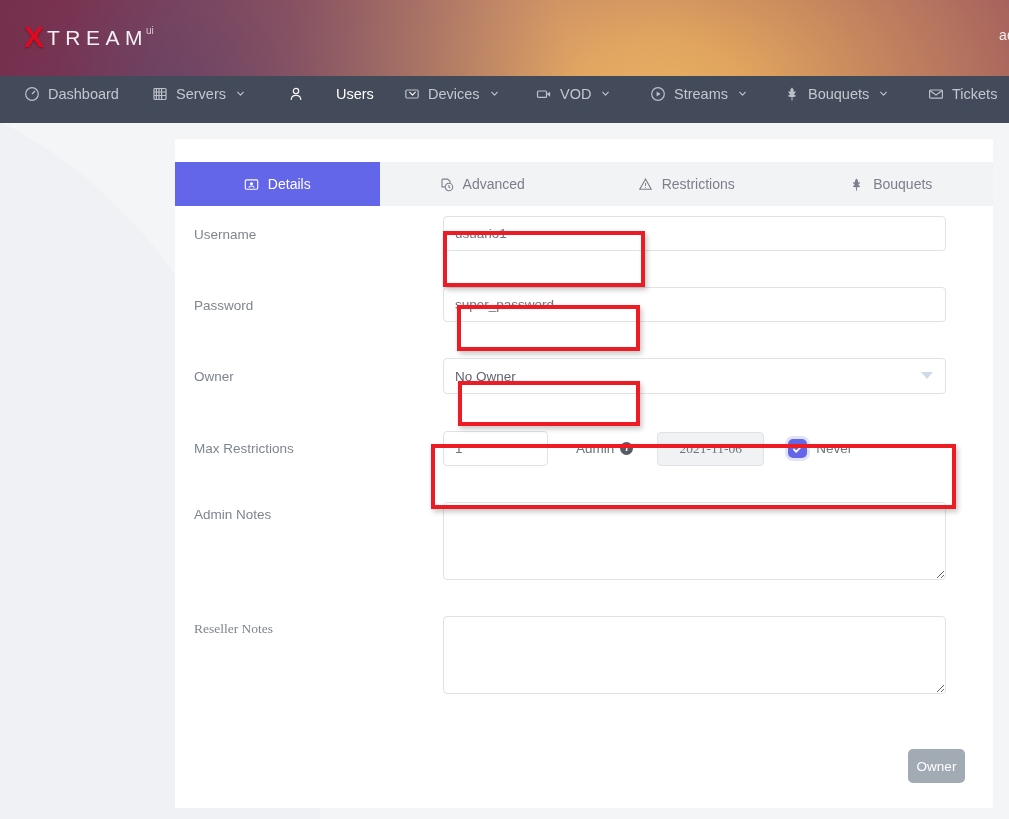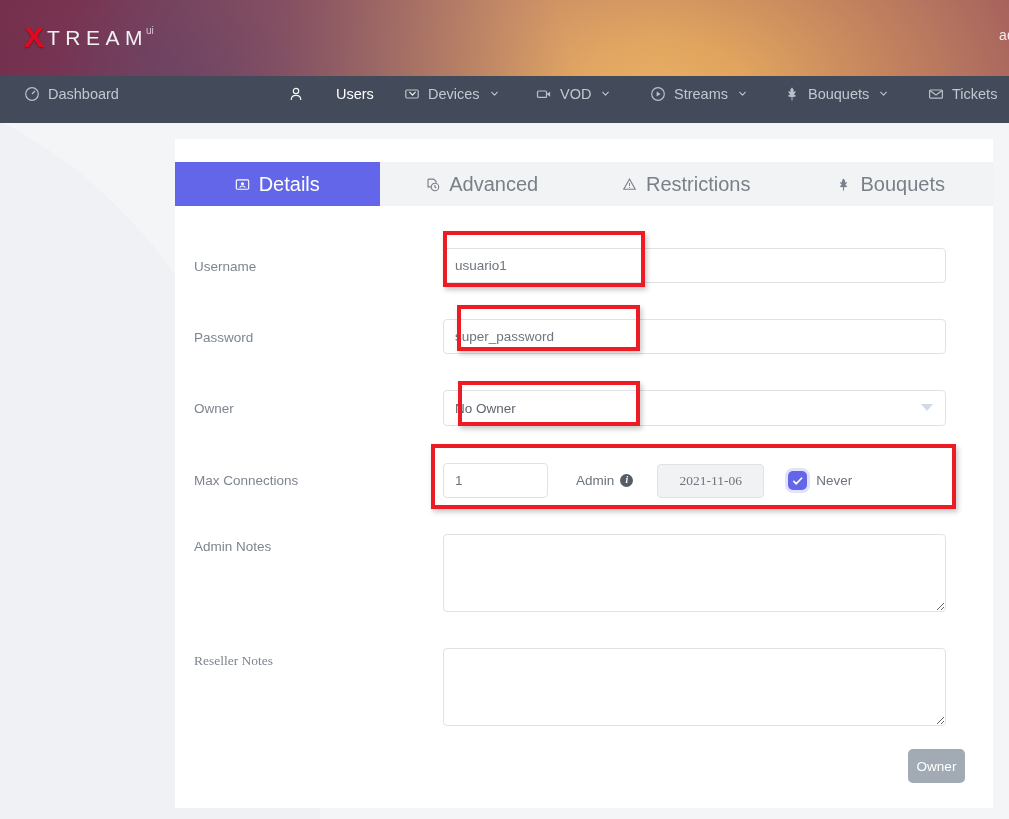--- a/index.html
+++ b/index.html
@@ -72,28 +72,28 @@
   }
 
   
   .card {
     position: absolute; left: 175px; top: 139px; width: 818px; height: 669px;
     background: #ffffff;
   }
   .tabs { position: absolute; left: 0; top: 23px; width: 818px; height: 44px; background: #f2f3f5; display: flex; }
   .tab {
     flex: 1 1 0; display: flex; align-items: center; justify-content: center; gap: 9px;
-    font-size: 20px; color: #7a8089; cursor: pointer; height: 44px;
+    font-size: 14px; color: #7a8089; cursor: pointer; height: 44px;
   }
   .tab.is-active { background: #6366e8; color: #ffffff; }
   .tab .ic { width: 15px; height: 15px; display: inline-flex; }
   .tab .ic svg { width: 15px; height: 15px; display: block; }
 
   
-  .form { position: absolute; left: 0; top: 84px; width: 818px; }
+  .form { position: absolute; left: 0; top: 52px; width: 818px; }
   .row { position: relative; display: flex; align-items: flex-start; }
   .lbl {
     width: 268px; padding-left: 19px; color: #7e858f; font-size: 13.5px;
     line-height: 18px;
   }
   .ctl { position: relative; }
 
   .tin {
     height: 35px; border: 1px solid #dfe2e6; border-radius: 4px;
     background: #fff; color: #6e757e; font-size: 13.5px;
@@ -169,20 +169,34 @@
 <div class="navbar" id="navbar">
     <div class="nav-item" style="position: absolute; left: 24px;">
       <span class="ic">
         <svg viewBox="0 0 16 16" fill="none" stroke="currentColor" stroke-width="1.2">
           <circle cx="8" cy="8" r="6.3"></circle>
           <path d="M8 8l3-3"></path>
         </svg>
       </span>
       <span>Dashboard</span>
     </div>
+    <div class="nav-item" style="position: absolute; left: 152px;">
+      <span class="ic">
+        <svg viewBox="0 0 16 16" fill="none" stroke="currentColor" stroke-width="1.2">
+          <rect x="2" y="2.5" width="12" height="11" rx="1"></rect>
+          <path d="M2 6h12M2 9.5h12M4.4 2.5v11M7 2.5v11M9.6 2.5v11"></path>
+        </svg>
+      </span>
+      <span>Servers</span>
+      <span class="nav-caret">
+        <svg viewBox="0 0 12 12" fill="none" stroke="currentColor" stroke-width="1.4" stroke-linecap="round" stroke-linejoin="round">
+          <path d="M2.2 4.3L6 8.1l3.8-3.8"></path>
+        </svg>
+      </span>
+    </div>
     <div class="nav-item is-active" style="position: absolute; left: 288px; gap: 32px;">
       <span class="ic">
         <svg viewBox="0 0 16 16" fill="none" stroke="currentColor" stroke-width="1.2">
           <circle cx="8" cy="5" r="2.7"></circle>
           <path d="M3.2 14c0-2.8 2.1-4.6 4.8-4.6s4.8 1.8 4.8 4.6"></path>
         </svg>
       </span>
       <span>Users</span>
       <span class="nav-caret">
         <svg viewBox="0 0 12 12" fill="none" stroke="currentColor" stroke-width="1.4" stroke-linecap="round" stroke-linejoin="round">
@@ -324,21 +338,21 @@
 
     <div class="row" style="margin-top:36px;">
       <div class="lbl" style="padding-top:10px;">Owner</div>
       <div class="ctl sel-wrap">
         <select class="sel" id="owner-select"><option>No Owner</option></select>
         <span class="sel-arrow"></span>
       </div>
     </div>
 
     <div class="row" style="margin-top:37px;">
-      <div class="lbl" style="padding-top:9px;">Max Connections</div>
+      <div class="lbl" style="padding-top:9px;">Max Restrictions</div>
       <div class="ctl mc-line">
         <input class="tin in-small" type="text" value="1" style="">
         <span class="expiry-lbl">
           <span>Admin</span>
           <span class="info-ic">i</span>
         </span>
         <input class="date-in" type="text" readonly="" value="2021-11-06" style="">
         <span class="never-wrap">
           <span class="cbox">
             <svg viewBox="0 0 16 16">

